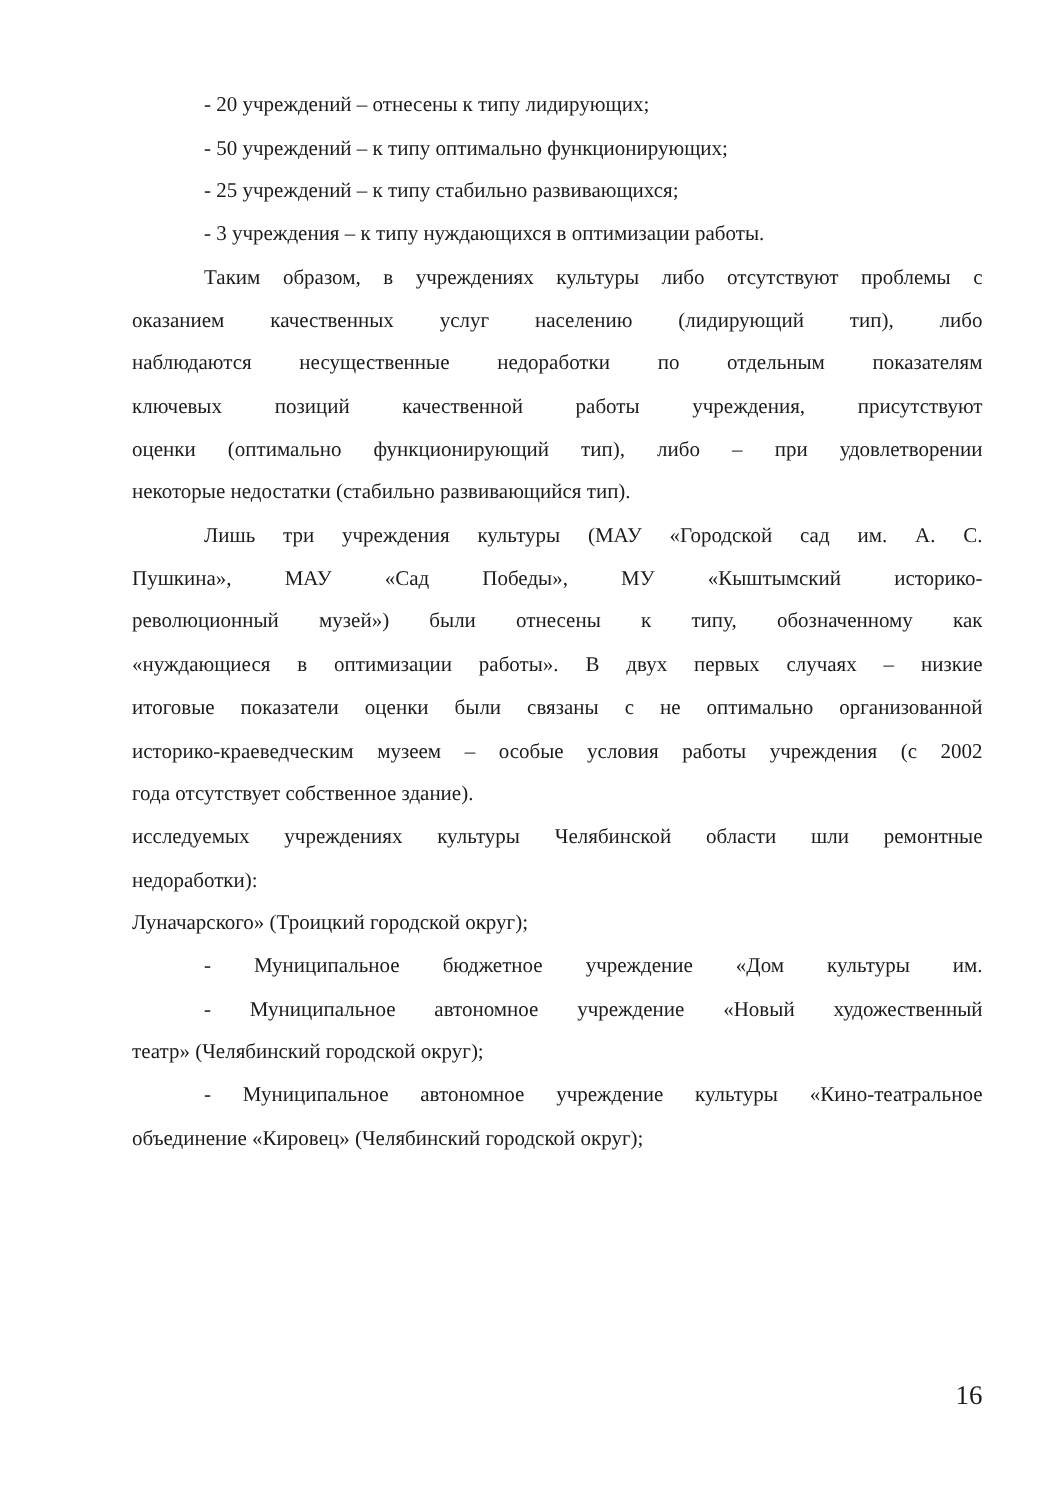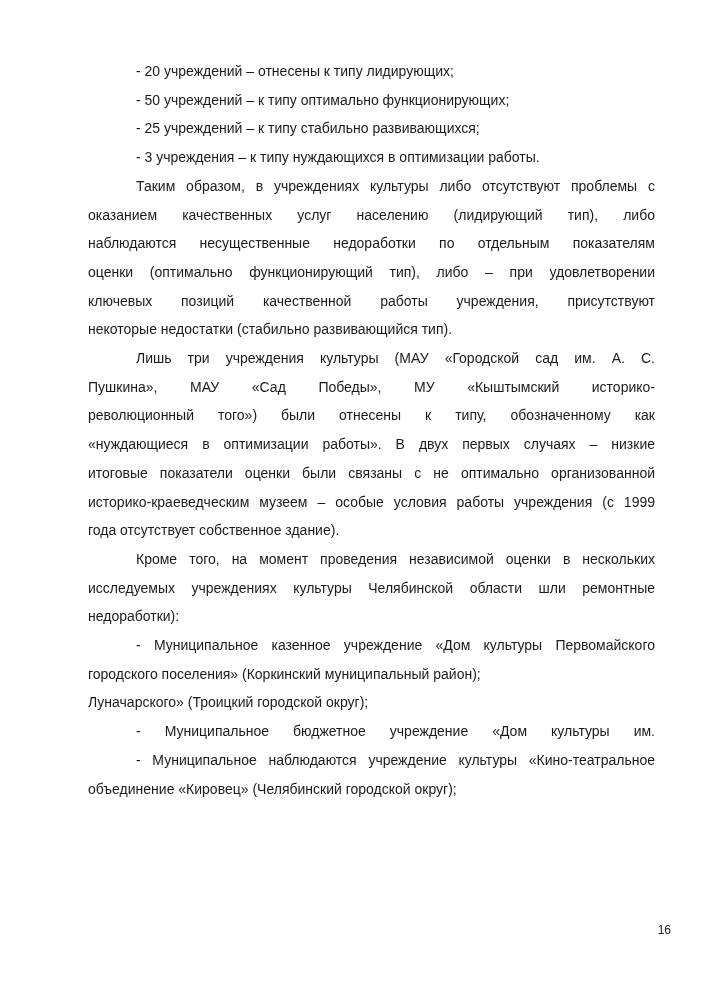--- a/index.html
+++ b/index.html
@@ -6,21 +6,21 @@
     margin: 0;
     padding: 0;
     background: #ffffff;
   }
   .page {
     position: relative;
     width: 707px;
     height: 1000px;
     background: #ffffff;
     overflow: hidden;
-    font-family: Liberation Sans, sans-serif;
+    font-family: Liberation Serif, serif;
     color: #1b1b1b;
   }
   .text-block {
     position: absolute;
     left: 88px;
     top: 57px;
     width: 567px;
     font-size: 14px;
   }
   .para {
@@ -35,22 +35,22 @@
   .line.first {
     text-indent: 48px;
   }
   .line.just {
     text-align: justify;
     text-align-last: justify;
   }
   .page-number {
     position: absolute;
     top: 920px;
-    right: 36px;
-    font-size: 12px;
+    right: 52px;
+    font-size: 18px;
     line-height: 20px;
     color: #1b1b1b;
   }
 </style>
 </head>
 <body>
 
 <div class="page">
   <div class="text-block">
       <div class="para">
@@ -62,45 +62,44 @@
       <div class="para">
         <div class="line first">- 25 учреждений – к типу стабильно развивающихся;</div>
       </div>
       <div class="para">
         <div class="line first">- 3 учреждения – к типу нуждающихся в оптимизации работы.</div>
       </div>
       <div class="para">
         <div class="line first just">Таким образом, в учреждениях культуры либо отсутствуют проблемы с</div>
         <div class="line just">оказанием качественных услуг населению (лидирующий тип), либо</div>
         <div class="line just">наблюдаются несущественные недоработки по отдельным показателям</div>
+        <div class="line just">ключевых позиций качественной работы учреждения, присутствуют</div>
         <div class="line just">оценки (оптимально функционирующий тип), либо – при удовлетворении</div>
-        <div class="line just">ключевых позиций качественной работы учреждения, присутствуют</div>
         <div class="line">некоторые недостатки (стабильно развивающийся тип).</div>
       </div>
       <div class="para">
         <div class="line first just">Лишь три учреждения культуры (МАУ «Городской сад им. А. С.</div>
         <div class="line just">Пушкина», МАУ «Сад Победы», МУ «Кыштымский историко-</div>
-        <div class="line just">революционный того») были отнесены к типу, обозначенному как</div>
+        <div class="line just">революционный музей») были отнесены к типу, обозначенному как</div>
         <div class="line just">«нуждающиеся в оптимизации работы». В двух первых случаях – низкие</div>
         <div class="line just">итоговые показатели оценки были связаны с не оптимально организованной</div>
-        <div class="line just">историко-краеведческим музеем – особые условия работы учреждения (с 1999</div>
+        <div class="line just">историко-краеведческим музеем – особые условия работы учреждения (с 2002</div>
         <div class="line">года отсутствует собственное здание).</div>
       </div>
       <div class="para">
-        <div class="line first just">Кроме того, на момент проведения независимой оценки в нескольких</div>
         <div class="line just">исследуемых учреждениях культуры Челябинской области шли ремонтные</div>
         <div class="line">недоработки):</div>
-      </div>
-      <div class="para">
-        <div class="line first just">- Муниципальное казенное учреждение «Дом культуры Первомайского</div>
-        <div class="line">городского поселения» (Коркинский муниципальный район);</div>
       </div>
       <div class="para">
         <div class="line">Луначарского» (Троицкий городской округ);</div>
         <div class="line first just">- Муниципальное бюджетное учреждение «Дом культуры им.</div>
       </div>
       <div class="para">
-        <div class="line first just">- Муниципальное наблюдаются учреждение культуры «Кино-театральное</div>
+        <div class="line first just">- Муниципальное автономное учреждение «Новый художественный</div>
+        <div class="line">театр» (Челябинский городской округ);</div>
+      </div>
+      <div class="para">
+        <div class="line first just">- Муниципальное автономное учреждение культуры «Кино-театральное</div>
         <div class="line">объединение «Кировец» (Челябинский городской округ);</div>
       </div>
     </div>
   <div class="page-number">16</div>
 </div>
 
 </body></html>

